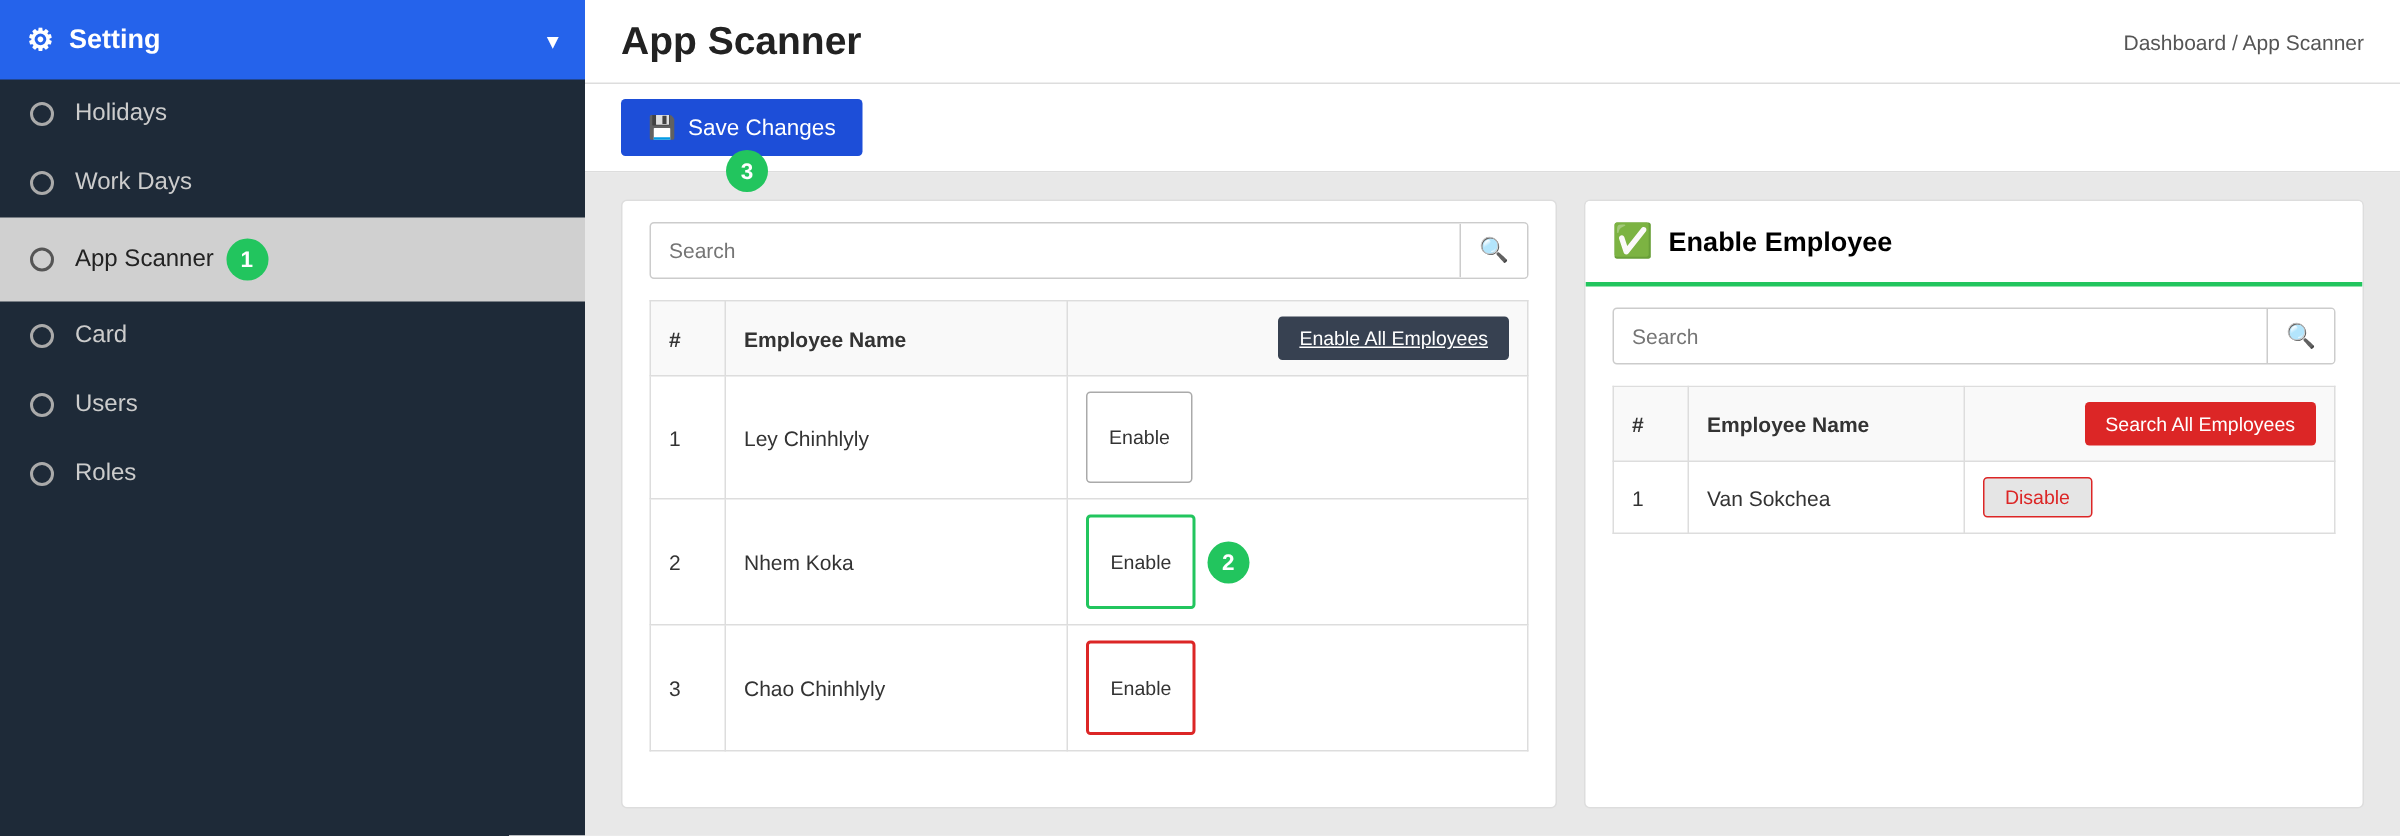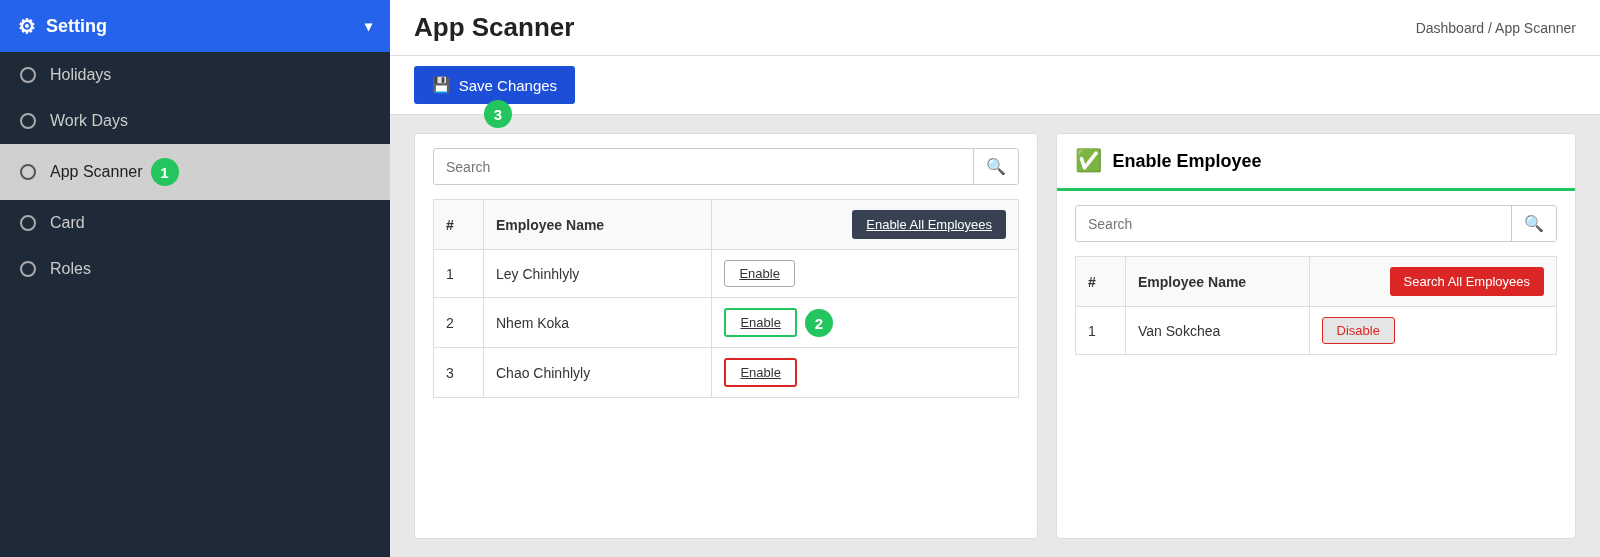--- a/index.html
+++ b/index.html
@@ -234,25 +234,24 @@
       padding: 7px 14px;
       font-size: 13px;
       cursor: pointer;
       border-radius: 3px;
     }
 
     .enable-btn {
       background: #fff;
       color: #333;
       border: 1px solid #aaa;
-      padding: 5px 14px;
+      padding: 22px 14px;
       font-size: 13px;
       cursor: pointer;
       border-radius: 3px;
-      text-decoration: underline;
     }
 
     .enable-btn.highlighted {
       border: 2px solid #22c55e;
     }
     .enable-btn.red-border {
       border: 2px solid #dc2626;
     }
 
     .disable-btn {
@@ -291,20 +290,24 @@
     <span class="radio-icon"></span>
     <span>App Scanner</span>
     <span class="step-badge">1</span>
   </div>
 
   <div class="sidebar-item">
     <span class="radio-icon"></span>
     <span>Card</span>
   </div>
 
+  <div class="sidebar-item">
+    <span class="radio-icon"></span>
+    <span>Users</span>
+  </div>
 
   <div class="sidebar-item">
     <span class="radio-icon"></span>
     <span>Roles</span>
   </div>
 </div>
 
 <div class="main">
 
   <div class="topbar">

